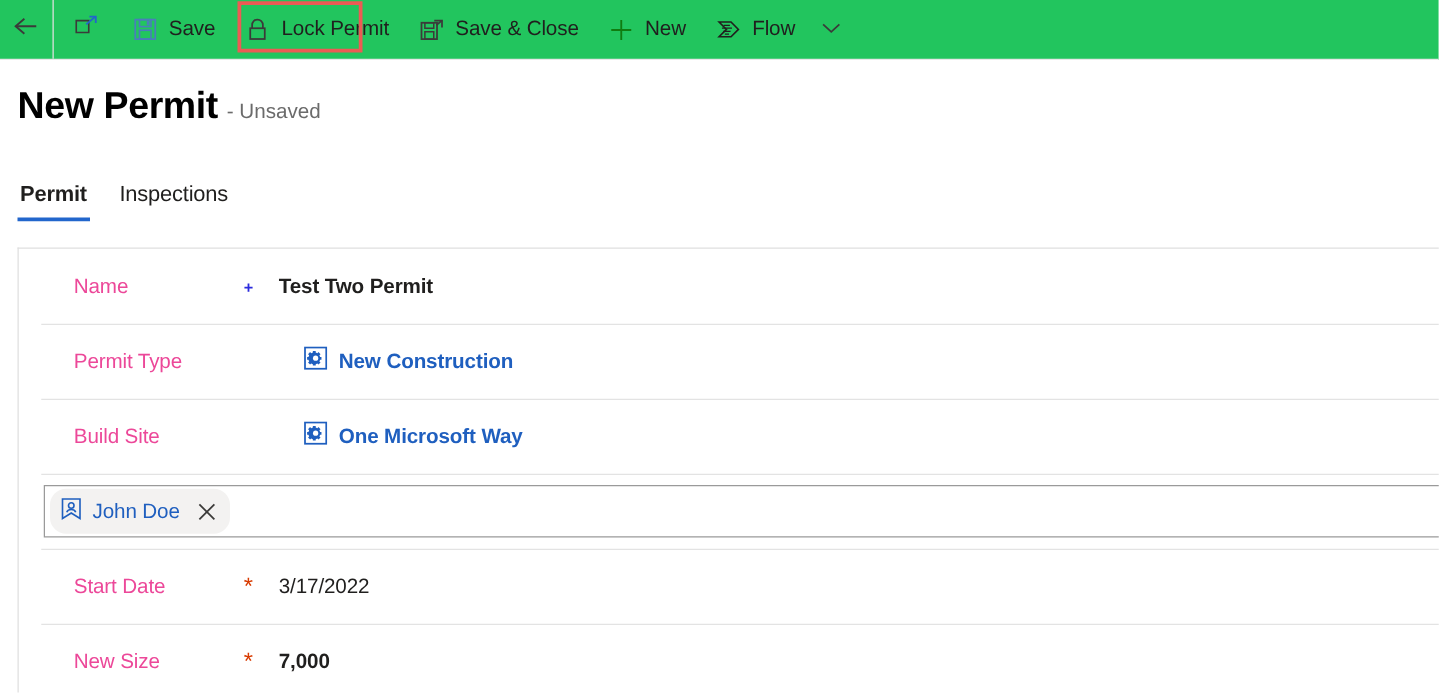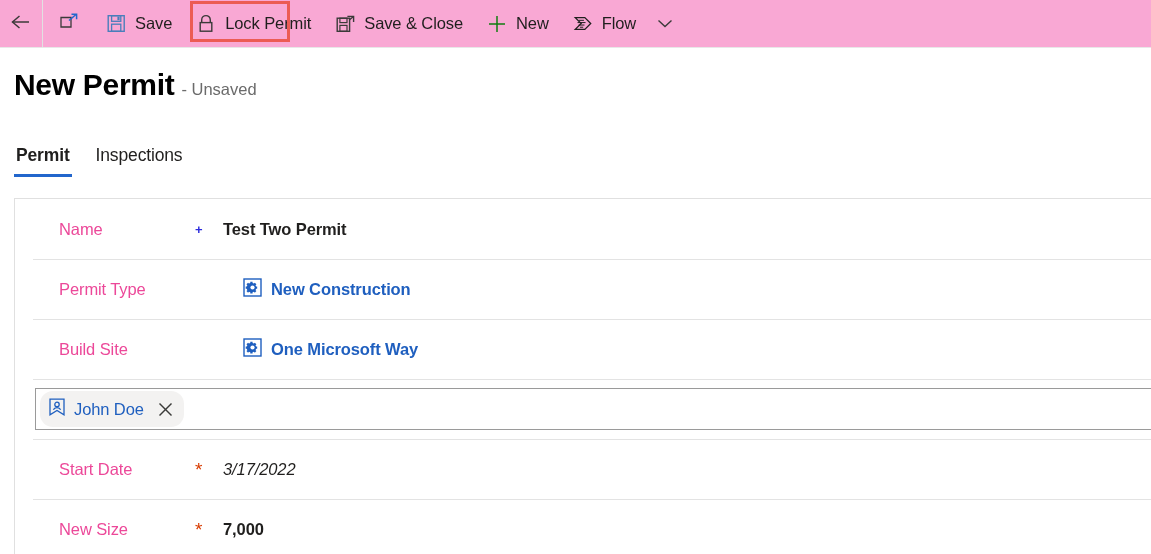--- a/index.html
+++ b/index.html
@@ -15,21 +15,21 @@
     overflow: hidden;
     position: relative;
   }
 
   
   .cmdbar {
     position: absolute;
     left: 0; top: 0;
     width: 1151px;
     height: 48px;
-    background: #f9a8d4;
+    background: #22c55e;
     border-bottom: 1px solid #e8e8e8;
     display: flex;
     align-items: center;
     box-sizing: border-box;
   }
   .back-btn {
     width: 42px;
     height: 47px;
     display: flex;
     align-items: center;
@@ -207,21 +207,20 @@
   }
   .val-strong {
     font-weight: bold;
     color: #201f1e;
     letter-spacing: -0.1px;
   }
   .val-plain {
     font-weight: normal;
     color: #201f1e;
     letter-spacing: -0.1px;
-    font-style: italic;
   }
   .lookup-link {
     display: flex;
     align-items: center;
     gap: 9px;
     color: #1f5fbf;
     font-weight: bold;
     cursor: pointer;
     letter-spacing: -0.1px;
     padding-left: 20px;

